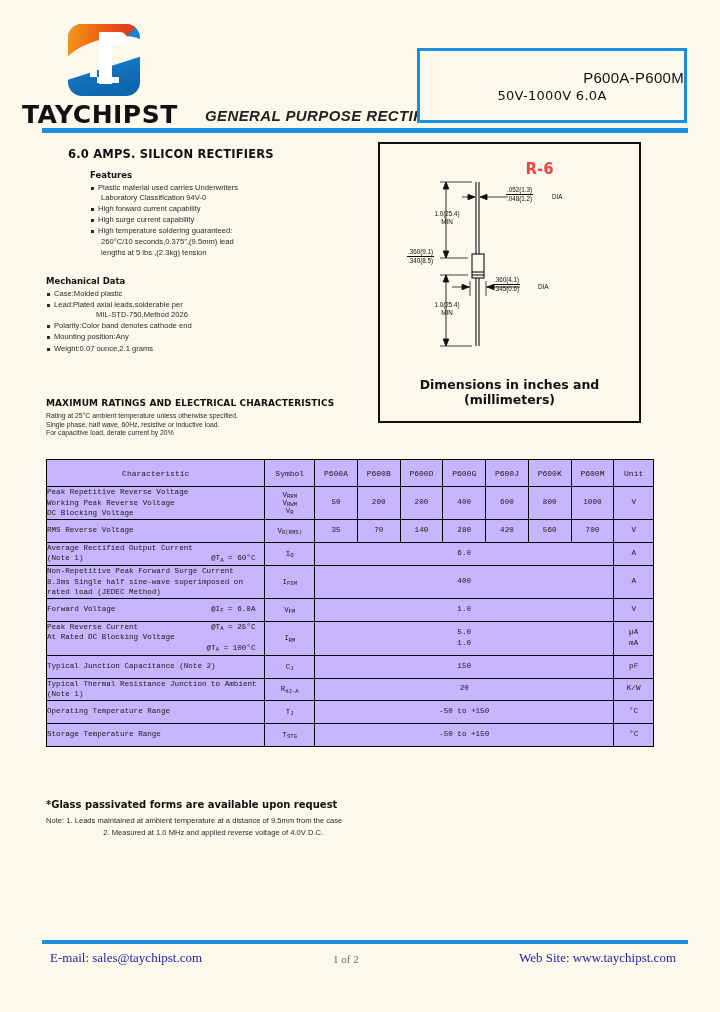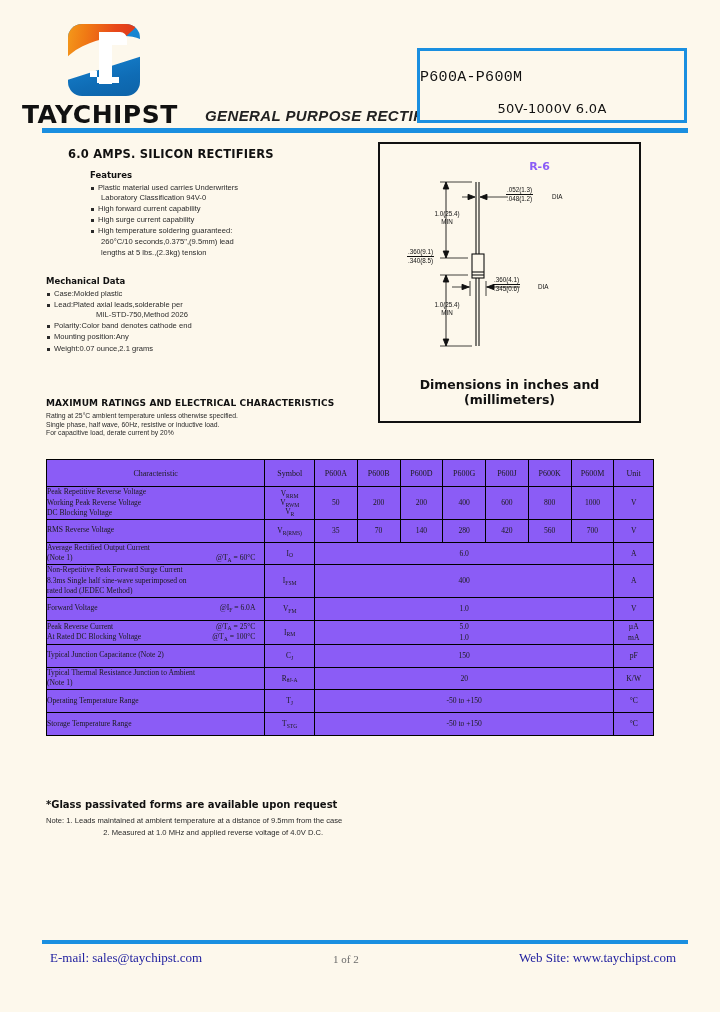--- a/index.html
+++ b/index.html
@@ -56,26 +56,26 @@
     position:absolute;left:205px;top:107px;
     font-family:"Liberation Sans", sans-serif;
     font-style:italic;font-weight:bold;font-size:15px;color:#222;
     letter-spacing:0.4px;white-space:nowrap;
   }
   .partbox{
     position:absolute;left:417px;top:48px;width:264px;height:69px;
     border:3px solid #1a8fe0;background:#fdf8ec;
   }
   .partbox .pn{
-    position:absolute;left:0;right:0;top:18px;text-align:left;
-    font-family:Liberation Mono, monospace;font-size:15px;font-weight:normal;color:#111;
+    position:absolute;left:0;right:0;top:18px;text-align:right;
+    font-family:Liberation Sans, sans-serif;font-size:15px;font-weight:normal;color:#111;
     letter-spacing:0.3px;
   }
   .partbox .rng{
-    position:absolute;left:0;right:0;top:50px;text-align:center;
+    position:absolute;left:0;right:0;top:37px;text-align:center;
     font-family:"DejaVu Sans", sans-serif;font-size:13px;color:#111;letter-spacing:0.3px;
   }
   .hrule{
     position:absolute;left:42px;top:128px;width:646px;height:5px;background:#1a8fe0;
   }
 
   
   .title6a{
     position:absolute;left:68px;top:147px;
     font-family:"DejaVu Sans", sans-serif;font-weight:bold;font-size:11.5px;color:#111;
@@ -93,21 +93,21 @@
   }
   .blk li .cont{display:block;padding-left:3px;}
 
   
   .diagbox{
     position:absolute;left:378px;top:142px;width:259px;height:277px;
     border:2px solid #111;background:#fdf8ec;
   }
   .diag-code{
     position:absolute;left:0;right:0;top:16px;text-align:center;
-    font-family:"DejaVu Sans", sans-serif;font-weight:bold;font-size:11px;color:#8b5cf6;
+    font-family:"DejaVu Sans", sans-serif;font-weight:bold;font-size:15px;color:#ef4444;
     padding-left:60px;
   }
   .diag-cap{
     position:absolute;left:0;right:0;bottom:14px;text-align:center;
     font-family:"DejaVu Sans", sans-serif;font-weight:bold;font-size:12.5px;color:#111;
   }
   .dsvg{position:absolute;left:0;top:0;width:259px;height:277px;}
   .dlbl{
     position:absolute;font-family:"Liberation Sans",sans-serif;font-size:6.3px;
     color:#111;white-space:nowrap;line-height:7.6px;text-align:center;
@@ -122,23 +122,23 @@
   }
   .ratenote{
     position:absolute;left:46px;top:412px;
     font-family:"Liberation Sans", sans-serif;font-size:6.8px;line-height:8.6px;color:#2a2a2a;
   }
 
   
   table.spec{
     position:absolute;left:46px;top:459px;width:608px;
     border-collapse:collapse;
-    font-family:Liberation Serif, serif;
+    font-family:Liberation Mono, monospace;
     font-size:7.6px;color:#1a1a1a;
-    background:#8b5cf6;
+    background:#c4b5fd;
   }
   table.spec td,table.spec th{
     border:1px solid #000;padding:0;vertical-align:middle;font-weight:normal;
   }
   .thead td{height:26px;text-align:center;font-size:8px;}
   .c-char{width:228px;}
   .c-sym{width:50px;text-align:center;}
   .c-pn{width:43px;text-align:center;}
   .c-unit{width:40px;text-align:center;}
   .charcell{padding:4px 0 4px 7px;line-height:10.6px;}

